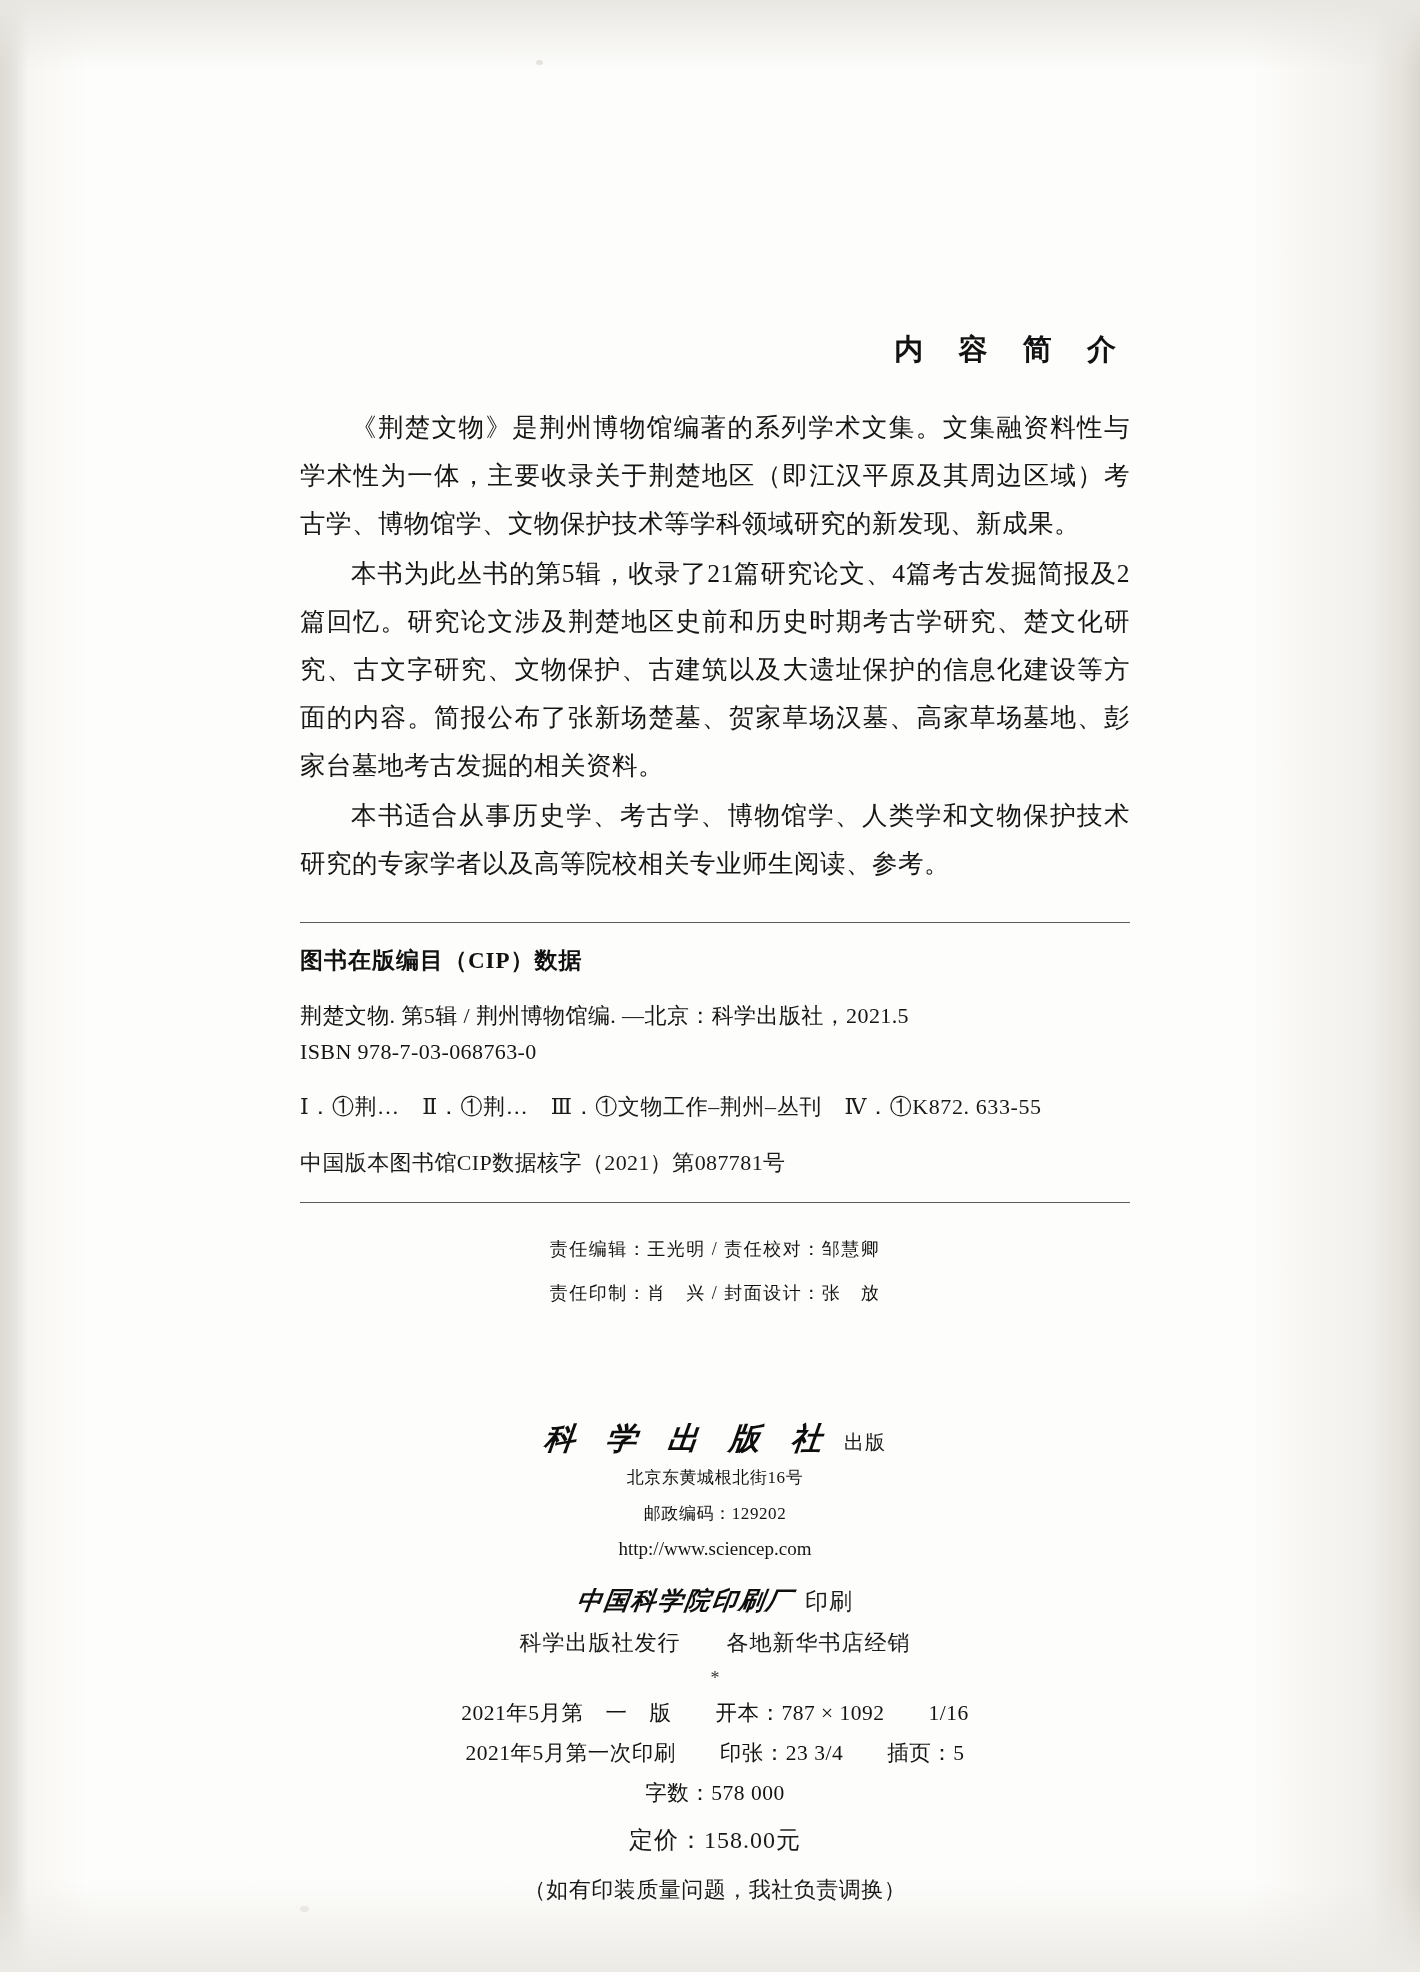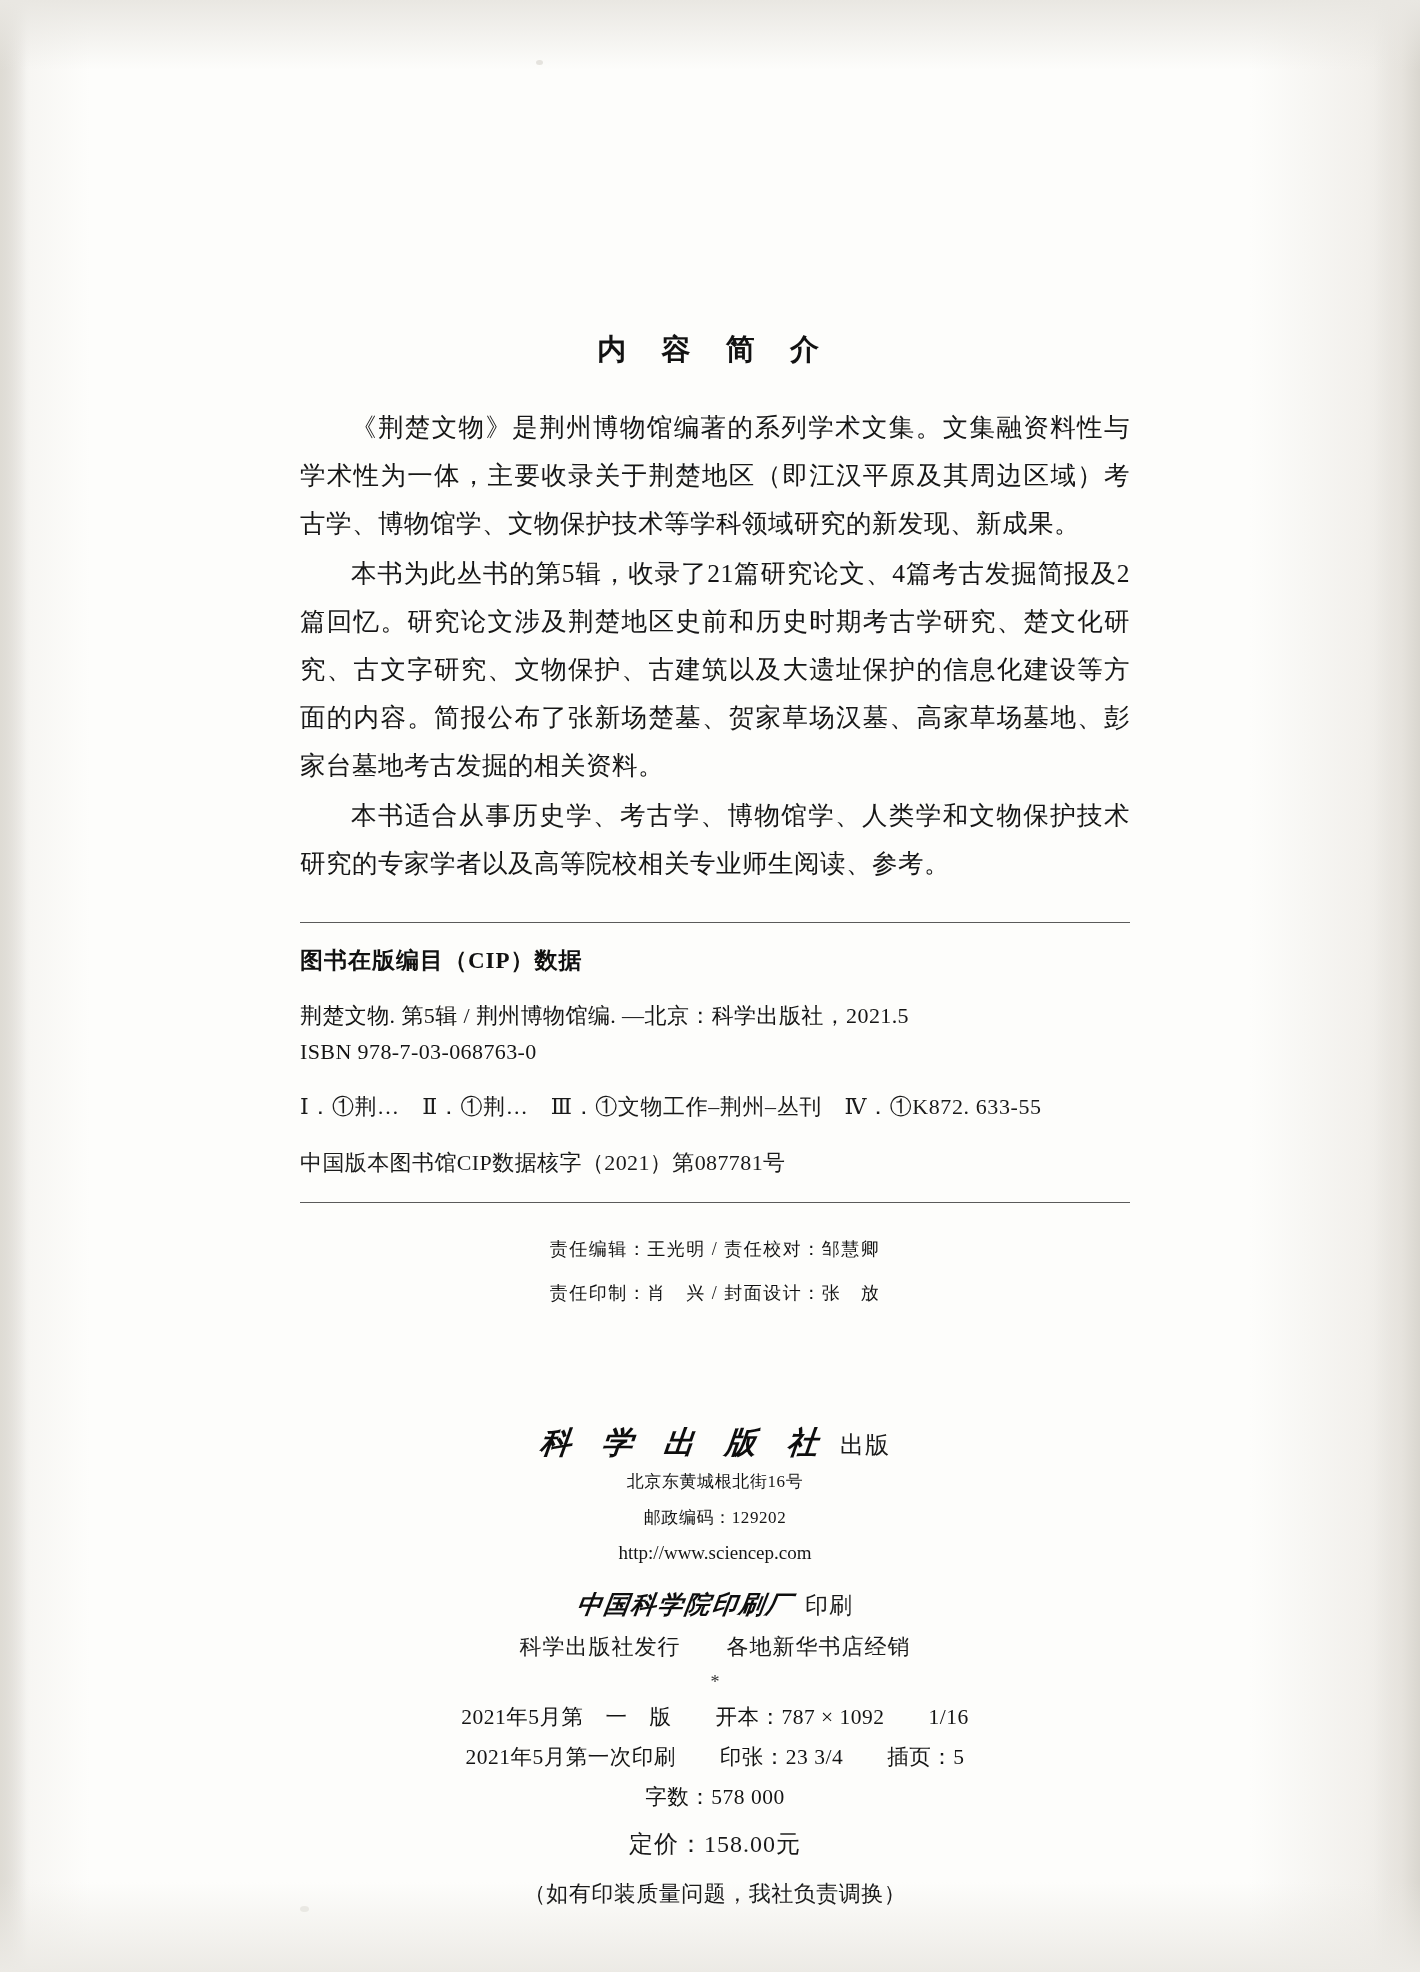--- a/index.html
+++ b/index.html
@@ -57,21 +57,21 @@
 
   
   .page {
     position: absolute;
     left: 300px;
     top: 330px;
     width: 830px;
   }
 
   .section-title {
-    text-align: center;
+    text-align: right;
     font-size: 29px;
     font-weight: 700;
     letter-spacing: 14px;
     margin: 0 0 34px 0;
     color: #121212;
     font-family: "Liberation Serif", "DejaVu Serif", serif;
   }
 
   .para {
     font-size: 25.5px;
@@ -146,21 +146,21 @@
   .brush {
     font-family: "DejaVu Serif", serif;
     font-size: 31px;
     font-weight: 700;
     font-style: italic;
     letter-spacing: 10px;
     transform: skewX(-6deg);
     color: #0e0e0e;
   }
   .publisher-suffix {
-    font-size: 24px;
+    font-size: 20px;
     letter-spacing: 1px;
     margin-top: 44px;
   }
 
   .addr {
     font-size: 17px;
     line-height: 36px;
     text-align: center;
     letter-spacing: 0.6px;
     color: #141414;

